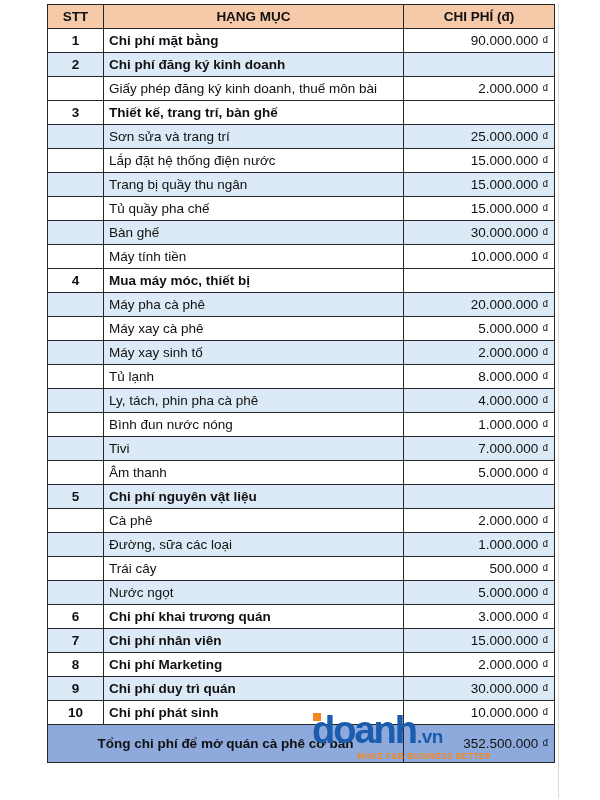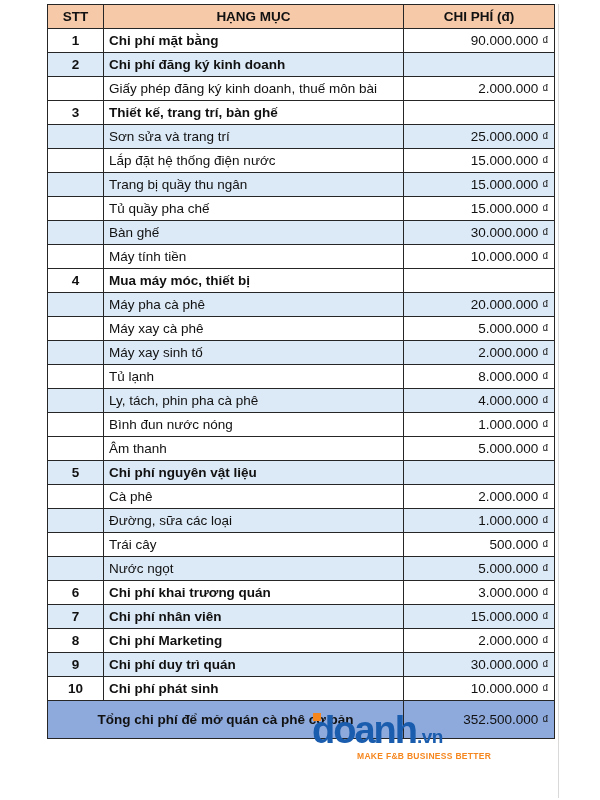--- a/index.html
+++ b/index.html
@@ -165,20 +165,25 @@
         <tr class="alt">
           <td class="stt"></td>
           <td class="label">Ly, tách, phin pha cà phê</td>
           <td class="value">4.000.000 ₫</td>
         </tr>
         <tr>
           <td class="stt"></td>
           <td class="label">Bình đun nước nóng</td>
           <td class="value">1.000.000 ₫</td>
         </tr>
+        <tr class="alt">
+          <td class="stt"></td>
+          <td class="label">Tivi</td>
+          <td class="value">7.000.000 ₫</td>
+        </tr>
         <tr>
           <td class="stt"></td>
           <td class="label">Âm thanh</td>
           <td class="value">5.000.000 ₫</td>
         </tr>
         <tr class="alt group">
           <td class="stt">5</td>
           <td class="label">Chi phí nguyên vật liệu</td>
           <td class="value"></td>
         </tr>

